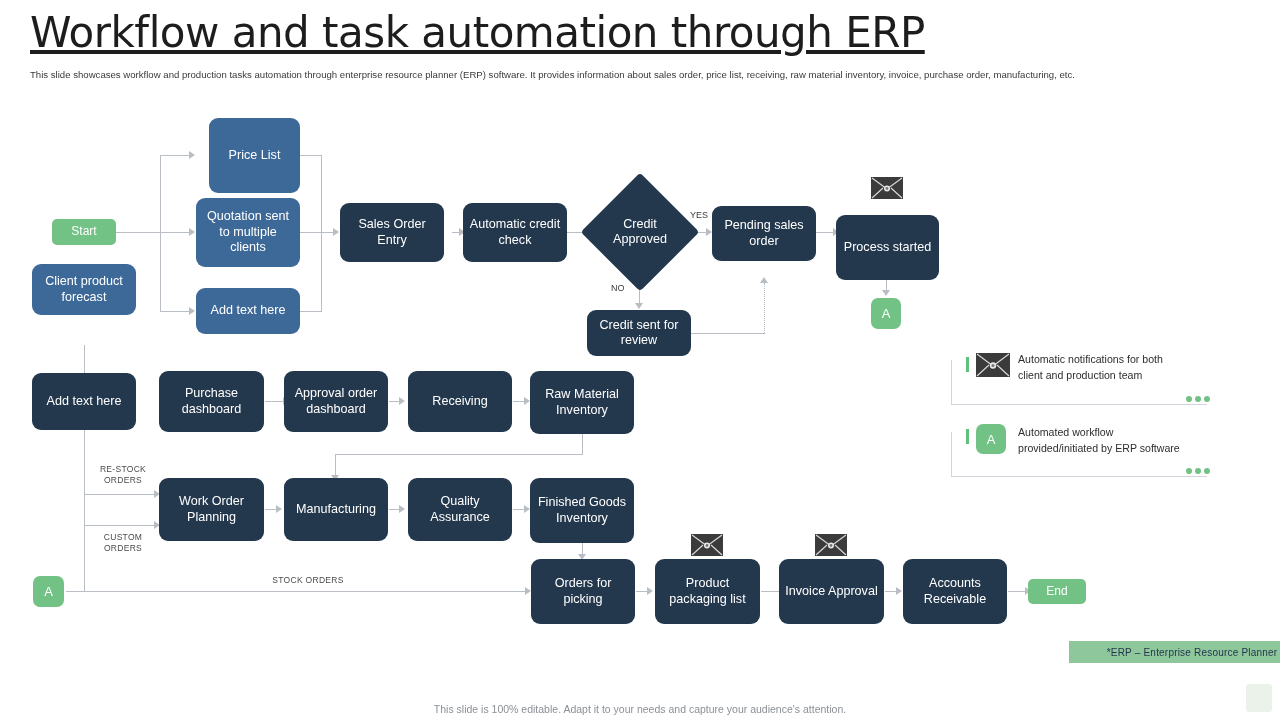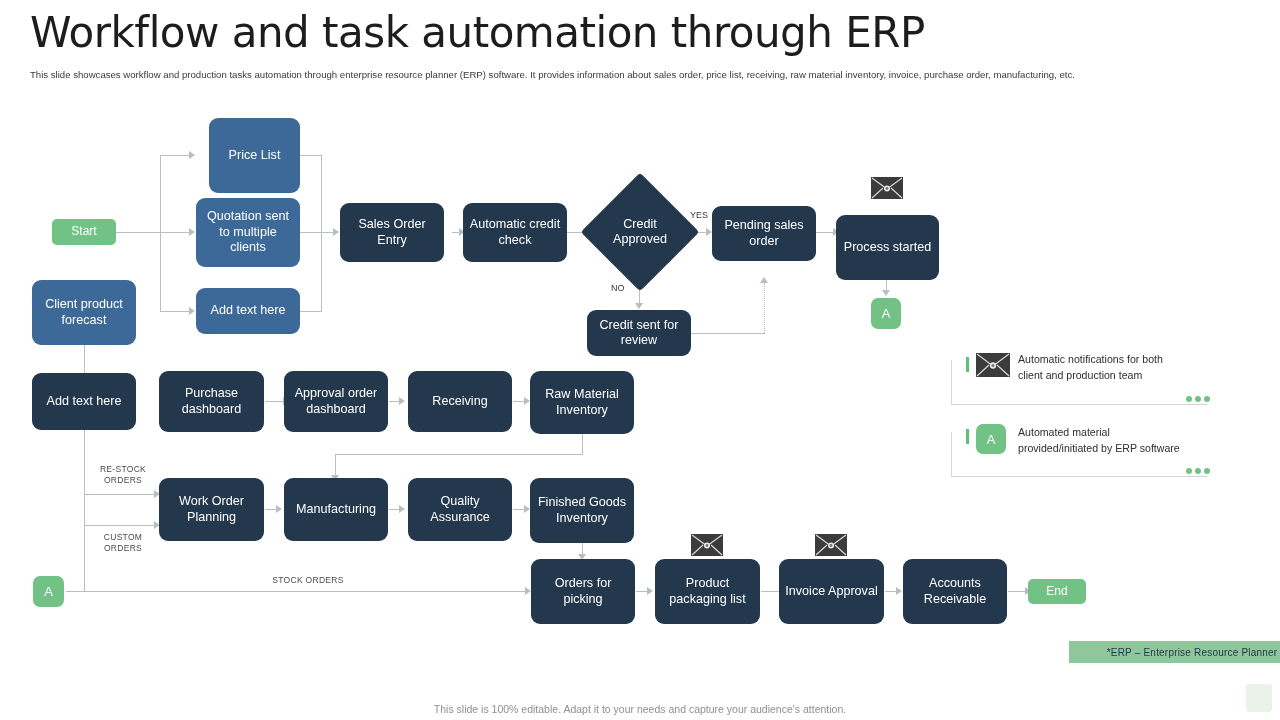--- a/index.html
+++ b/index.html
@@ -9,20 +9,21 @@
     font-family:"Liberation Sans", sans-serif;
     color:#2b2b2b;
   }
   #slide{position:absolute;inset:0;}
 
   
   .title{
     position:absolute;left:30px;top:8px;
     font-size:42px;font-weight:400;letter-spacing:-0.5px;color:#1d1d1d;
     font-family:"DejaVu Sans", sans-serif;
+    text-decoration:underline;
   }
   .subtitle{
     position:absolute;left:30px;top:68px;width:1215px;
     font-size:9.6px;line-height:13.5px;color:#3a3a3a;
   }
 
   
   .node{
     position:absolute;box-sizing:border-box;
     display:flex;align-items:center;justify-content:center;text-align:center;
@@ -214,21 +215,21 @@
   <div class="arw r" style="left:1025px;top:587px;"></div>
 
   <div class="node green" style="left:52px;top:219px;width:64px;height:26px;">Start</div>
 
   <div class="node mid" style="left:209px;top:118px;width:91px;height:75px;">Price List</div>
 
   <div class="node mid" style="left:196px;top:198px;width:104px;height:69px;">Quotation sent to multiple clients</div>
 
   <div class="node mid" style="left:196px;top:288px;width:104px;height:46px;">Add text here</div>
 
-  <div class="node mid" style="left:32px;top:280px;width:104px;height:65px;">Client product forecast</div>
+  <div class="node mid" style="left:32px;top:264px;width:104px;height:51px;">Client product forecast</div>
 
   <div class="node dark" style="left:340px;top:203px;width:104px;height:59px;">Sales Order Entry</div>
 
   <div class="node dark" style="left:463px;top:203px;width:104px;height:59px;">Automatic credit check</div>
 
   <div class="diamond" style="left:598px;top:190px;width:84px;height:84px;">
     <div class="dshape"></div>
     <div class="dlabel">Credit Approved</div>
   </div>
 
@@ -246,21 +247,21 @@
         <path d="M1 1 L16 12 L31 1 M1 21 L12 11 M31 21 L20 11" stroke="#d8d8d8" stroke-width="1.2" fill="none"></path>
         <circle cx="16" cy="11.5" r="3" fill="#e8e8e8"></circle>
         <circle cx="16" cy="11.5" r="1.4" fill="#777"></circle>
       </svg>
   </div>
 
   <div class="node dark" style="left:32px;top:373px;width:104px;height:57px;">Add text here</div>
   <div class="node dark" style="left:159px;top:371px;width:105px;height:61px;">Purchase dashboard</div>
   <div class="node dark" style="left:284px;top:371px;width:104px;height:61px;">Approval order dashboard</div>
   <div class="node dark" style="left:408px;top:371px;width:104px;height:61px;">Receiving</div>
-  <div class="node dark" style="left:530px;top:371px;width:104px;height:63px;border-radius:10px;">Raw Material Inventory</div>
+  <div class="node dark" style="left:530px;top:371px;width:104px;height:63px;">Raw Material Inventory</div>
 
   <div class="node dark" style="left:159px;top:478px;width:105px;height:63px;">Work Order Planning</div>
   <div class="node dark" style="left:284px;top:478px;width:104px;height:63px;">Manufacturing</div>
   <div class="node dark" style="left:408px;top:478px;width:104px;height:63px;">Quality Assurance</div>
   <div class="node dark" style="left:530px;top:478px;width:104px;height:65px;">Finished Goods Inventory</div>
 
   <div class="node sq-green" style="left:33px;top:576px;width:31px;height:31px;">A</div>
   <div class="node dark" style="left:531px;top:559px;width:104px;height:65px;">Orders for picking</div>
   <div class="node dark" style="left:655px;top:559px;width:105px;height:65px;">Product packaging list</div>
   <div class="node dark" style="left:779px;top:559px;width:105px;height:65px;">Invoice Approval</div>
@@ -301,21 +302,21 @@
         <i></i>
         <i></i>
         <i></i>
       </div>
   </div>
 
   <div class="legend-item">
     <div class="legend-frame" style="left:951px;top:432px;width:255px;height:44px;"></div>
     <div class="legend-tick" style="left:966px;top:429px;height:15px;"></div>
     <div class="legend-badge" style="left:976px;top:424px;">A</div>
-    <div class="legend-text" style="left:1018px;top:425px;width:220px;">Automated material</div>
+    <div class="legend-text" style="left:1018px;top:425px;width:220px;">Automated workflow</div>
     <div class="legend-text" style="left:1018px;top:441px;width:220px;">provided/initiated   by ERP software</div>
     <div class="dots" style="left:1186px;top:468px;">
         <i></i>
         <i></i>
         <i></i>
       </div>
   </div>
 
   <div class="footnote" style="left:1069px;top:641px;width:190px;height:22px;">*ERP – Enterprise Resource Planner</div>
 

